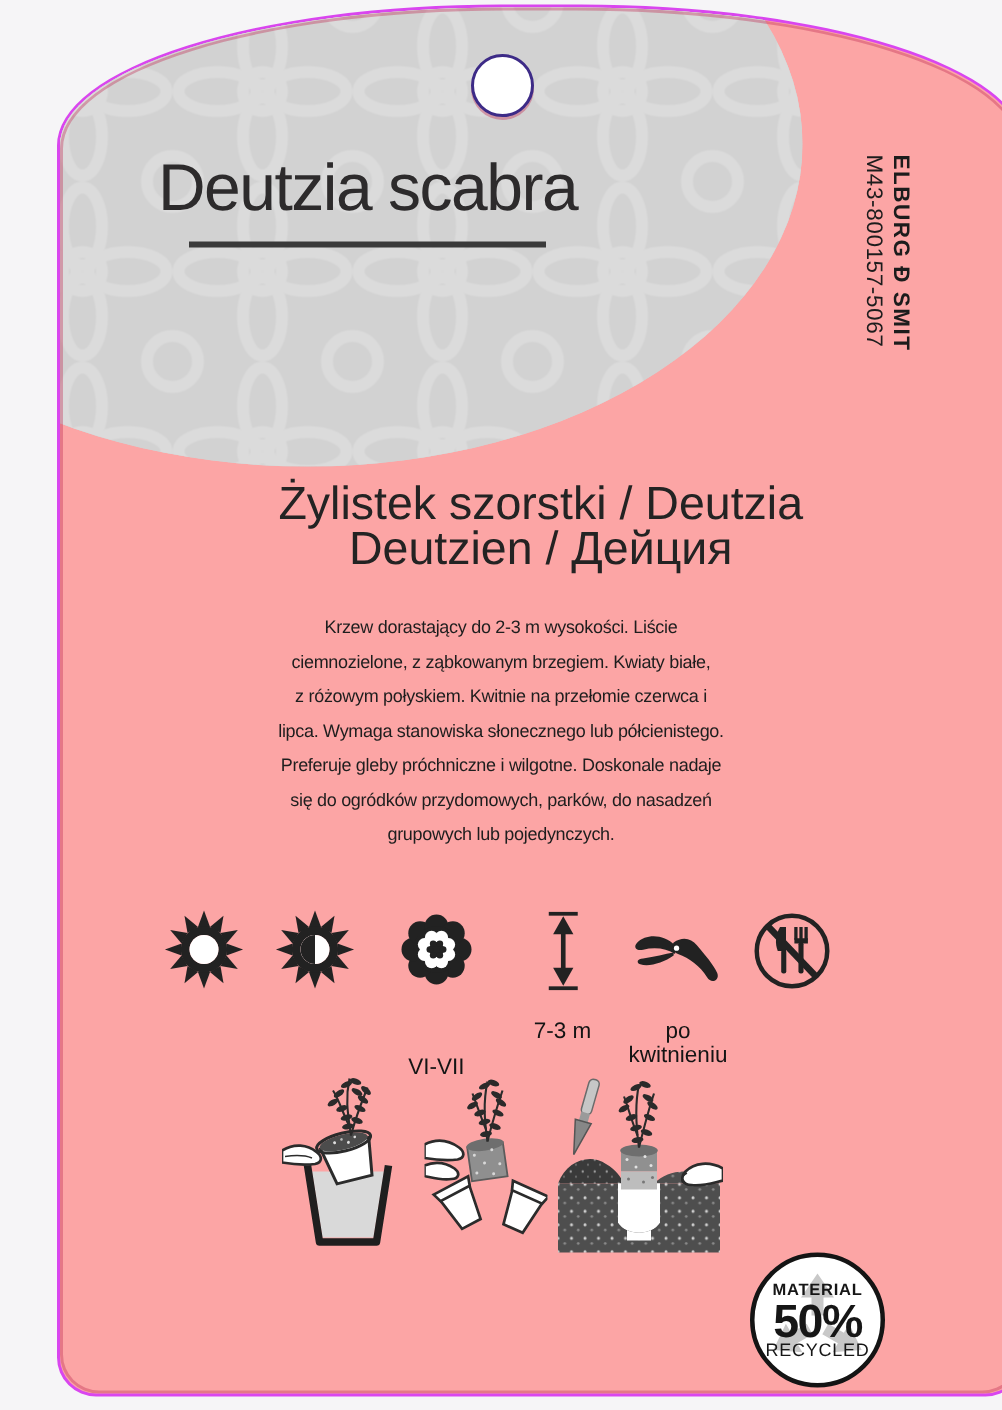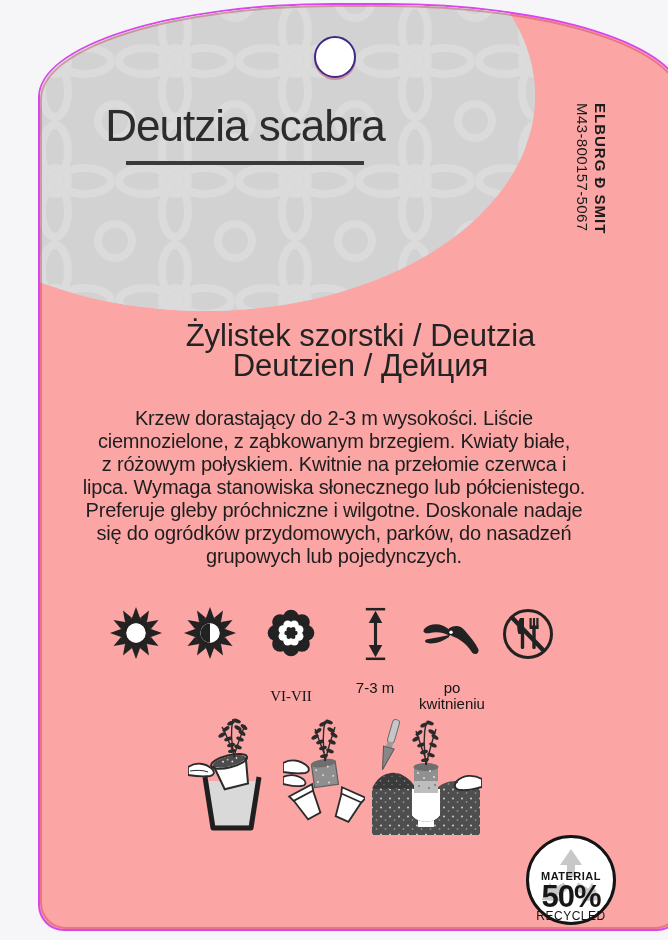--- a/index.html
+++ b/index.html
@@ -21,30 +21,30 @@
   .botanical{font-size:44px;font-weight:400;color:#2d2b2c;letter-spacing:-1px;line-height:48px;}
   .divider{width:238px;height:4px;background:#3a3a3a;margin:11px auto 9px auto;}
   .cultivar{font-size:45px;font-weight:700;color:#2b292a;line-height:48px;}
   .side-text{position:absolute;left:534px;top:98px;z-index:3;writing-mode:vertical-rl;
        text-orientation:mixed;color:#1c1c1c;}
   .side-company{font-weight:700;font-size:15px;letter-spacing:1px;line-height:19px;}
   .side-number{font-weight:400;font-size:15px;letter-spacing:.4px;line-height:17px;}
   .common-names{position:absolute;left:0;top:316px;width:100%;text-align:center;
        font-size:31px;line-height:30px;color:#232323;white-space:pre-line;z-index:2;}
   .description{position:absolute;left:8px;top:402px;width:572px;text-align:center;
-       font-size:20px;line-height:23px;color:#1e1e1e;white-space:pre-line;
+       font-size:12px;line-height:23px;color:#1e1e1e;white-space:pre-line;
        letter-spacing:-0.2px;z-index:2;}
   .icon-box{position:absolute;width:80px;top:601px;display:flex;flex-direction:column;
        align-items:center;z-index:2;}
   .icon-label{margin-top:7px;font-size:15px;line-height:16px;text-align:center;
        color:#141414;white-space:pre-line;}
   .step{position:absolute;top:710px;z-index:2;}
-  .badge{position:absolute;left:486px;top:830px;width:90px;height:90px;border-radius:50%;
+  .badge{position:absolute;left:460px;top:830px;width:90px;height:90px;border-radius:50%;
        background:#fff;border:3px solid #141414;box-sizing:border-box;z-index:5;
-       display:flex;align-items:flex-end;justify-content:center;}
+       display:flex;align-items:center;justify-content:center;}
   .badge .arrows{position:absolute;left:7px;top:7px;}
   .badge-text{position:relative;text-align:center;color:#161616;z-index:2;}
   .badge-l1{font-size:11px;font-weight:700;letter-spacing:.5px;line-height:11px;}
   .badge-l2{font-size:31px;font-weight:700;line-height:29px;letter-spacing:-1px;}
   .badge-l3{font-size:12px;font-weight:400;letter-spacing:.5px;line-height:11px;}
 </style>
 </head>
 <body>
 
 <div class="page">
@@ -208,21 +208,21 @@
         </g>
         <g stroke="#222" stroke-width="2.2">
           <line x1="30.6" y1="12" x2="30.6" y2="20.5"></line>
           <line x1="34" y1="12" x2="34" y2="20.5"></line>
           <line x1="37.4" y1="12" x2="37.4" y2="20.5"></line>
         </g>
         <line x1="11.5" y1="11" x2="44.5" y2="45.5" stroke="#222" stroke-width="4.5"></line>
       </svg>
     </div>
 
-    <div class="icon-label" style="position:absolute;left:211px;top:676px;width:80px;z-index:2;font-family:Liberation Serif, serif;">VI-VII</div>
+    <div class="icon-label" style="position:absolute;left:211px;top:692px;width:80px;z-index:2;">VI-VII</div>
     <div class="icon-label" style="position:absolute;left:295px;top:668px;width:80px;z-index:2;">7-3 m</div>
     <div class="icon-label" style="position:absolute;left:372px;top:668px;width:80px;z-index:2;">po
 kwitnieniu</div>
 
     <svg class="step" style="left:148px;" width="80" height="122" viewBox="0 0 80 122">
       <polygon points="20,66 27,110 61,110 68,66" fill="#d9d9d9"></polygon>
       <path d="M17,62 L25,113 L63,113 L71,62" fill="none" stroke="#1f1f1f" stroke-width="5" stroke-linejoin="round"></path>
       <g transform="rotate(-14 44 58)">
         <path d="M28,47 L33,72 L57,72 L61,47 Z" fill="#fff" stroke="#2b2b2b" stroke-width="2"></path>
         <ellipse cx="44" cy="46" rx="18.5" ry="6" fill="none" stroke="#2b2b2b" stroke-width="2"></ellipse>

